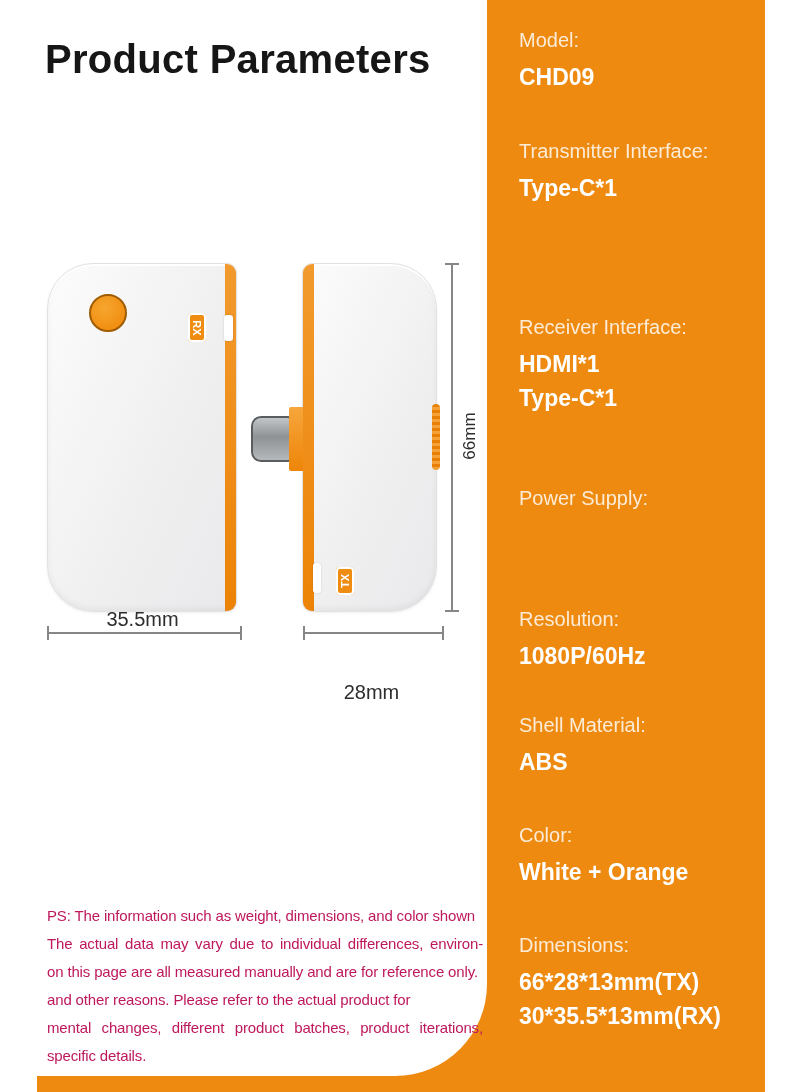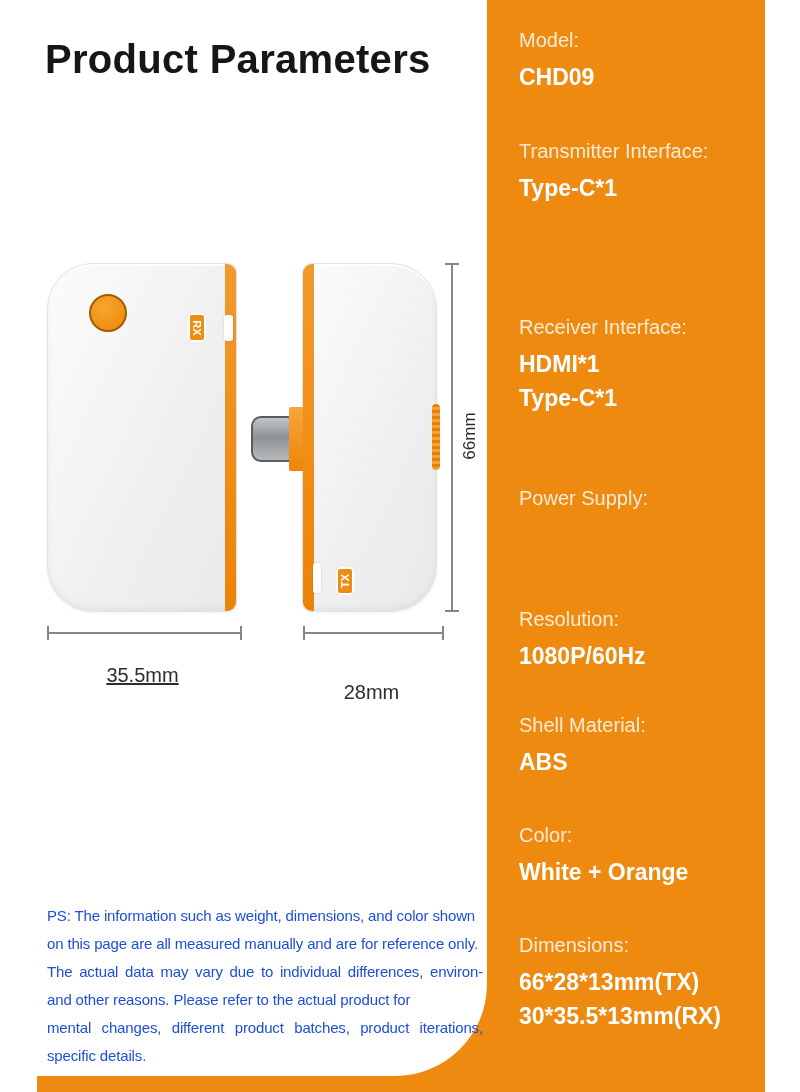--- a/index.html
+++ b/index.html
@@ -65,26 +65,26 @@
 
   
   .dimline-h { position:absolute; height:14px; border-left:2px solid #868686; border-right:2px solid #868686; }
   .dimline-h::before { content:""; position:absolute; left:0; right:0; top:6px; border-top:2px solid #868686; }
   #dim-rx-line { left:47px; top:626px; width:191px; }
   #dim-tx-line { left:303px; top:626px; width:137px; }
   .dimline-v { position:absolute; left:445px; top:263px; width:14px; height:349px; box-sizing:border-box;
     border-top:2px solid #868686; border-bottom:2px solid #868686; }
   .dimline-v::before { content:""; position:absolute; left:6px; top:0; bottom:0; border-left:2px solid #868686; }
   .dim-label { position:absolute; text-align:center; color:#2d2d2d; font-size:20px; }
-  #dim-rx-label { left:47px; top:664px; width:191px;text-decoration:underline; }
+  #dim-rx-label { left:47px; top:608px; width:191px; }
   #dim-tx-label { left:303px; top:644px; width:137px;margin-top:37px; }
   #dim-h-label { left:440px; top:425px; width:60px; height:22px; line-height:22px; font-size:17px; transform:rotate(-90deg); }
 
   
-  .ps { position:absolute; left:47px; top:902px; width:436px; color:#1d4ed8; font-size:15px; letter-spacing:-0.15px; }
+  .ps { position:absolute; left:47px; top:902px; width:436px; color:#be185d; font-size:15px; letter-spacing:-0.15px; }
   .ps-line { line-height:28px; white-space:nowrap; }
   .ps-line.j { white-space:normal; text-align:justify; text-align-last:justify; }
 </style>
 </head>
 <body>
 
 <div class="page">
 
   <div class="orange-bg"></div>
   <div class="white-overlay"></div>
@@ -113,22 +113,22 @@
 
   <div class="dimline-h" id="dim-rx-line"></div>
   <div class="dim-label" id="dim-rx-label">35.5mm</div>
   <div class="dimline-h" id="dim-tx-line"></div>
   <div class="dim-label" id="dim-tx-label">28mm</div>
   <div class="dimline-v"></div>
   <div class="dim-label" id="dim-h-label">66mm</div>
 
   <div class="ps">
     <div class="ps-line">PS: The information such as weight, dimensions, and color shown</div>
+    <div class="ps-line j">The actual data may vary due to individual differences, environ-</div>
     <div class="ps-line">on this page are all measured manually and are for reference only.</div>
-    <div class="ps-line j">The actual data may vary due to individual differences, environ-</div>
     <div class="ps-line">and other reasons. Please refer to the actual product for</div>
     <div class="ps-line j">mental changes, different product batches, product iterations,</div>
     <div class="ps-line">specific details.</div>
   </div>
 
   <aside class="spec-panel">
 
     <div class="spec" style="top:28px">
       <div class="spec-label">Model:</div>
       <div class="spec-value">CHD09</div>

